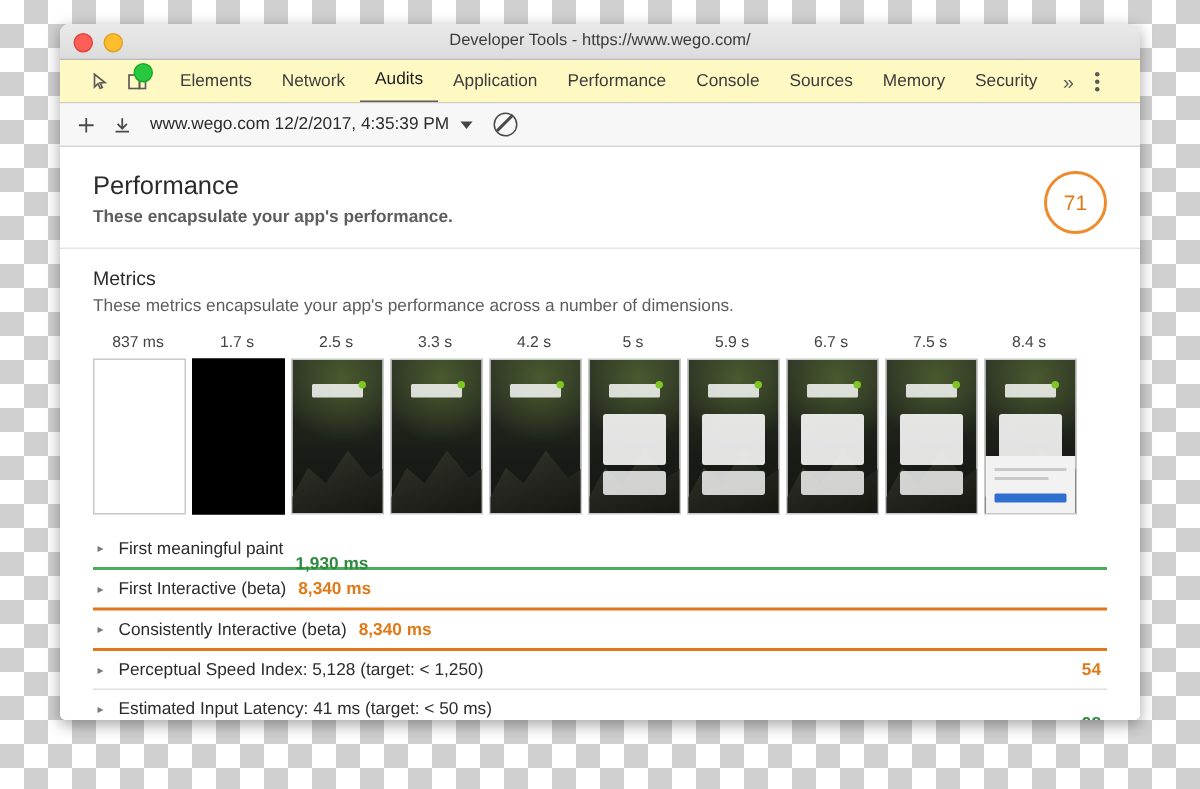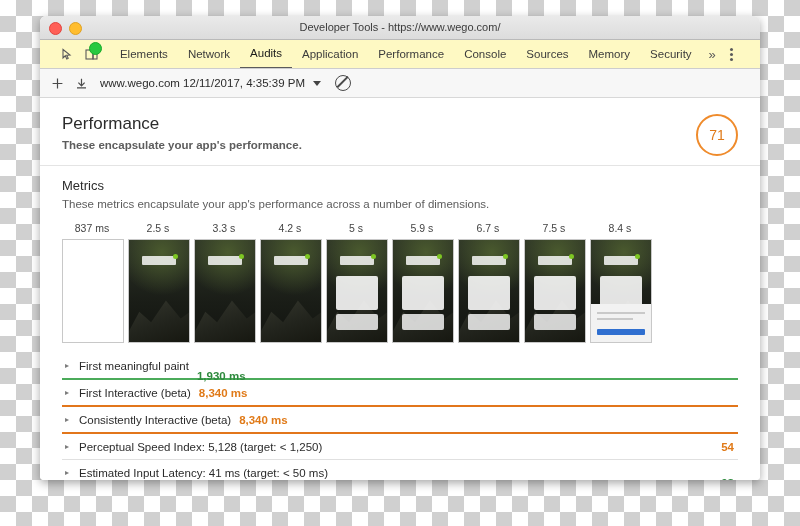--- a/index.html
+++ b/index.html
@@ -364,21 +364,21 @@
     <span class="act-btn">
       <svg width="13" height="13" viewBox="0 0 13 13">
           <path d="M6.5 1.6 V11.4 M1.6 6.5 H11.4" stroke="#4a4a4a" stroke-width="1.2"></path>
         </svg>
     </span>
     <span class="act-btn">
       <svg width="13" height="13" viewBox="0 0 13 13">
           <path d="M6.5 1.8 V8.2 M3.4 5.6 L6.5 8.8 L9.6 5.6 M2 10.8 H11" stroke="#4a4a4a" stroke-width="1.2" fill="none"></path>
         </svg>
     </span>
-    <span class="run-label">www.wego.com 12/11/2017, 4:35:39 PM</span>
+    <span class="run-label">www.wego.com 12/2/2017, 4:35:39 PM</span>
     <span class="caret-dn"></span>
     <span class="no-sign"></span>
   </div>
 
   <div class="report">
 
     <div class="perf-header">
       <h1 class="perf-title">Performance</h1>
       <div class="perf-sub">These encapsulate your app's performance.</div>
       <div class="score-ring">71</div>
@@ -388,20 +388,24 @@
       <h2 class="metrics-title">Metrics</h2>
       <div class="metrics-sub">These metrics encapsulate your app's performance across a number of dimensions.</div>
 
       <div class="filmstrip">
 
         <div class="frame">
           <div class="frame-label">837 ms</div>
           <div class="frame-img blank"></div>
         </div>
 
+        <div class="frame">
+          <div class="frame-label">1.7 s</div>
+          <div class="frame-img black"></div>
+        </div>
 
         <div class="frame">
           <div class="frame-label">2.5 s</div>
           <div class="frame-img photo">
             <div class="mtn"></div>
               <div class="logo-w"></div>
               <div class="logo-dot"></div>
           </div>
         </div>
 

